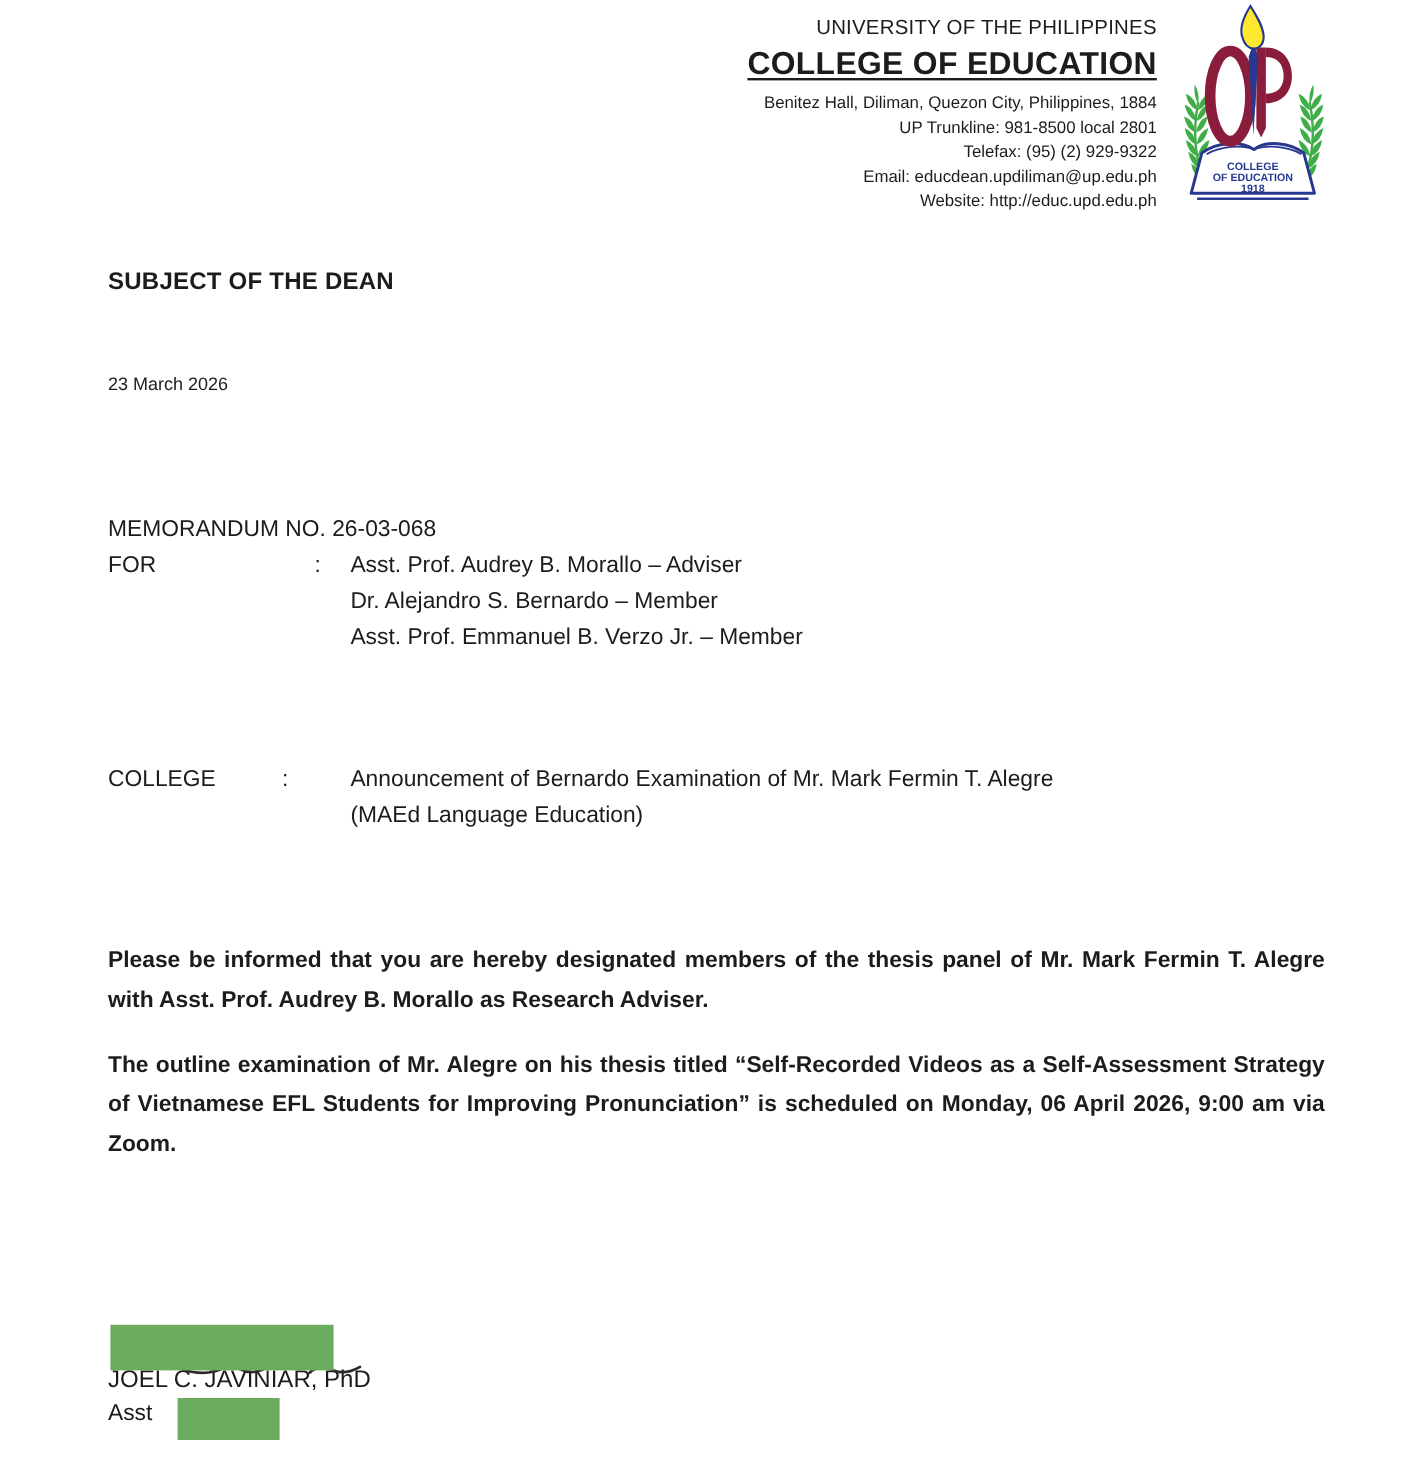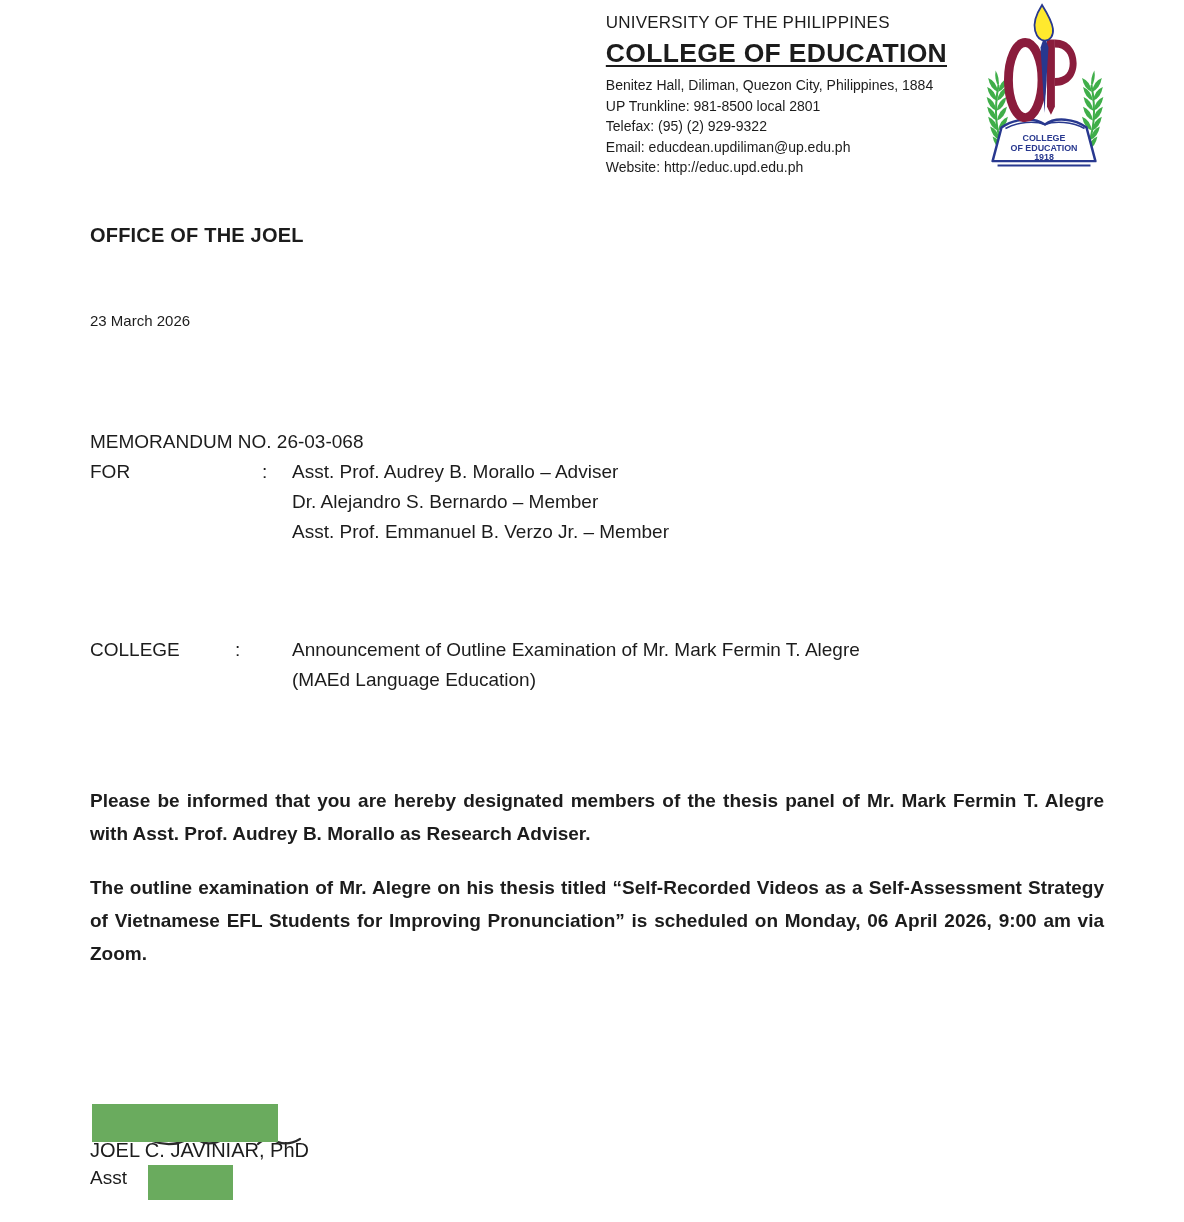--- a/index.html
+++ b/index.html
@@ -2,21 +2,21 @@
 <html style="--paper: #ffffff; --text: #1c1c1c; --maroon: #8a1c3c; --navy: #28388f; --flame: #ffe92e; --leaf: #3fae49; --redact: #6aab5e; --ink: #2a2a2a;"><head>
 <meta charset="utf-8">
 <style>
   html,body{margin:0;padding:0;background:#ffffff;}
   .page{
     position:relative;width:1184px;height:1222px;overflow:hidden;
     background:var(--paper,#fff);color:var(--text,#1c1c1c);
     font-family:"Liberation Sans","DejaVu Sans",sans-serif;
   }
   
-  .hdr{position:absolute;top:10px;right:237px;}
+  .hdr{position:absolute;top:10px;right:220px;text-align:right;}
   .hdr-univ{font-size:17px;line-height:25px;letter-spacing:.2px;}
   .hdr-college{
     font-size:26.5px;font-weight:700;letter-spacing:.3px;line-height:31px;
     text-decoration:underline;text-decoration-thickness:2px;text-underline-offset:3px;
     margin:3px 0 6px;
   }
   .hdr-line{font-size:14px;line-height:20.5px;}
   .logo{position:absolute;left:983px;top:2px;}
   .logo text{font-family:"Liberation Sans","DejaVu Sans",sans-serif;font-weight:700;}
   
@@ -95,21 +95,21 @@
 
     <ellipse cx="42" cy="79" rx="17" ry="38" style="fill:none;stroke:var(--maroon);stroke-width:9"></ellipse>
     <g style="fill:var(--maroon)">
       <path d="M64,38 L72,38 L72,106 L68,114 L64,106 Z"></path>
       <path fill-rule="evenodd" d="M72,38 C87,38 94,50 94,62 C94,74 87,85 72,85 L72,77 C83,77 87,70 87,62 C87,54 83,46 72,46 Z"></path>
     </g>
     <path d="M61.5,34 L65.5,46 L61.5,112 L57.5,46 Z" style="fill:var(--navy)"></path>
     <path d="M59,3 C52,14 50,22 52,29 C54,36 58,39 62,39 C67,39 71,34 70,27 C69,19 64,11 59,3 Z" style="fill:var(--flame);stroke:var(--navy);stroke-width:1.8"></path>
   </svg>
 
-  <div class="office">OFFICE OF THE JOEL</div>
+  <div class="office">SUBJECT OF THE DEAN</div>
 
   <div class="date">23 March 2026</div>
 
   <div class="memo">
     <div class="memo-row">MEMORANDUM NO. 26-03-068</div>
     <div class="memo-row">
       <span>FOR</span>
       <span class="memo-colon-for">:</span>
       <span class="memo-val">Asst. Prof. Audrey B. Morallo – Adviser</span>
     </div>
@@ -118,21 +118,21 @@
     </div>
     <div class="memo-row">
       <span class="memo-val">Asst. Prof. Emmanuel B. Verzo Jr. – Member</span>
     </div>
   </div>
 
   <div class="subject">
     <div class="memo-row">
       <span>COLLEGE</span>
       <span class="memo-colon-subj">:</span>
-      <span class="memo-val">Announcement of Outline Examination of Mr. Mark Fermin T. Alegre</span>
+      <span class="memo-val">Announcement of Bernardo Examination of Mr. Mark Fermin T. Alegre</span>
     </div>
     <div class="memo-row">
       <span class="memo-val">(MAEd Language Education)</span>
     </div>
   </div>
 
   <div class="para para1">Please be informed that you are hereby designated members of the thesis panel of Mr. Mark Fermin T. Alegre with Asst. Prof. Audrey B. Morallo as Research Adviser.</div>
   <div class="para para2">The outline examination of Mr. Alegre on his thesis titled “Self-Recorded Videos as a Self-Assessment Strategy of Vietnamese EFL Students for Improving Pronunciation” is scheduled on Monday, 06 April 2026, 9:00 am via Zoom.</div>
 
   <svg class="sig-ink" width="200" height="26" viewBox="0 0 200 26">

